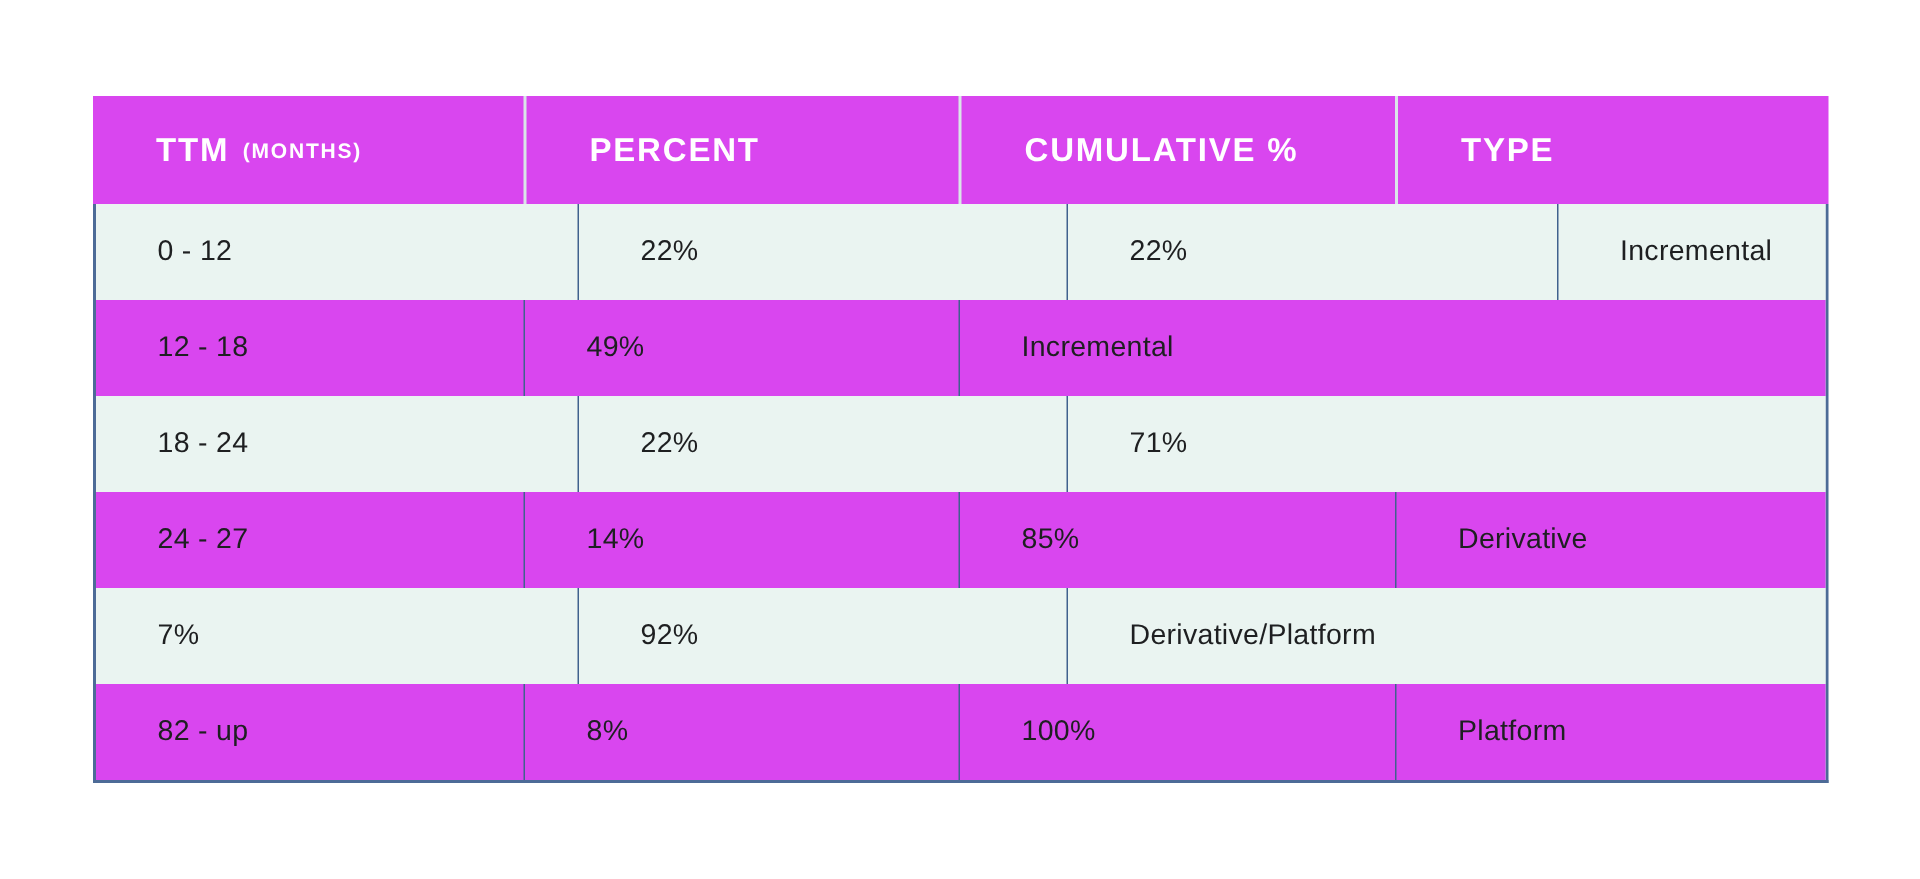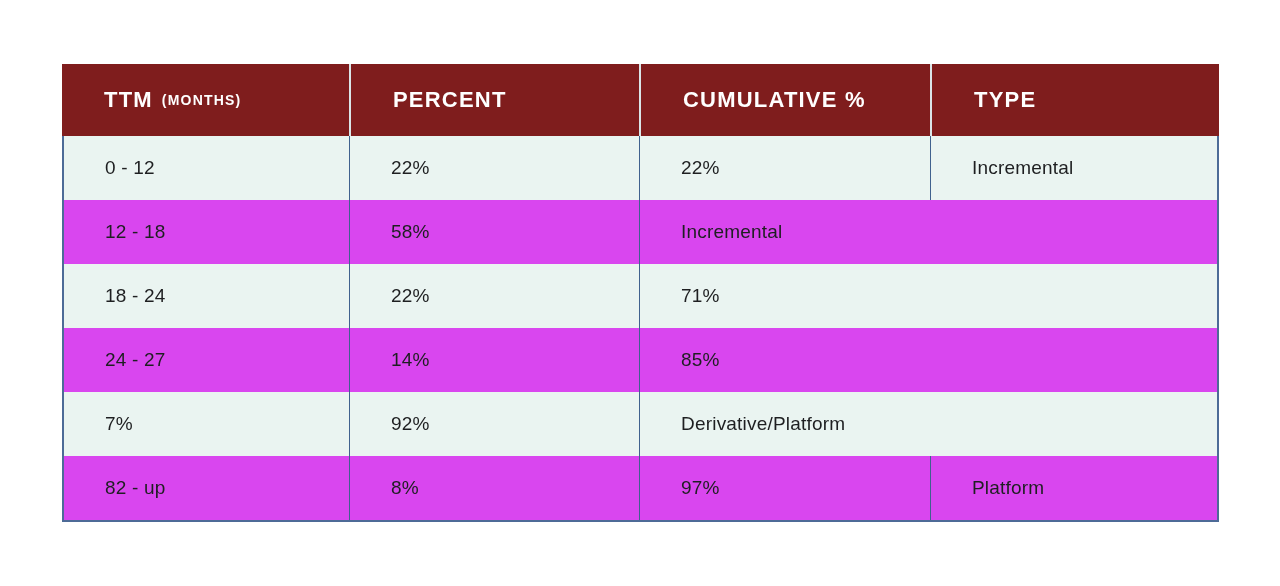--- a/index.html
+++ b/index.html
@@ -16,21 +16,21 @@
   }
   .ttm-table {
     position: absolute;
     left: 62px; top: 64px;
     width: 1157px;
   }
   .table-header {
     display: grid;
     grid-template-columns: 287px 290px 291px 1fr;
     height: 72px;
-    background: #7f1d1d;
+    background: #d946ef;
   }
   .table-header .hcell {
     display: flex;
     align-items: center;
     padding-left: 42px;
     color: #FFFFFF;
     font-weight: bold;
     font-size: 22px;
     letter-spacing: 1.2px;
     white-space: nowrap;
@@ -48,21 +48,21 @@
     border-left: 2px solid #4D6B97;
     border-right: 2px solid #4D6B97;
     border-bottom: 2px solid #4D6B97;
   }
   .trow {
     display: grid;
     grid-template-columns: 285px 290px 291px 1fr;
     height: 64px;
     background: #d946ef;
   }
-  .trow.stripe { background: #EAF4F1; }
+  .trow.stripe { background: #EAF4F1; gap: 36px; }
   .trow .cell {
     display: flex;
     align-items: center;
     padding-left: 41px;
     font-size: 19px;
     color: #1E1F21;
     letter-spacing: 0.2px;
     white-space: nowrap;
   }
   .trow .cell + .cell {
@@ -95,44 +95,45 @@
 
       <div class="trow stripe">
         <div class="cell">0 - 12</div>
         <div class="cell">22%</div>
         <div class="cell">22%</div>
         <div class="cell">Incremental</div>
       </div>
 
       <div class="trow">
         <div class="cell">12 - 18</div>
-        <div class="cell">58%</div>
+        <div class="cell">49%</div>
         <div class="cell">Incremental</div>
       </div>
 
       <div class="trow stripe">
         <div class="cell">18 - 24</div>
         <div class="cell">22%</div>
         <div class="cell">71%</div>
       </div>
 
       <div class="trow">
         <div class="cell">24 - 27</div>
         <div class="cell">14%</div>
         <div class="cell">85%</div>
+        <div class="cell">Derivative</div>
       </div>
 
       <div class="trow stripe">
         <div class="cell">7%</div>
         <div class="cell">92%</div>
         <div class="cell">Derivative/Platform</div>
       </div>
 
       <div class="trow">
         <div class="cell">82 - up</div>
         <div class="cell">8%</div>
-        <div class="cell">97%</div>
+        <div class="cell">100%</div>
         <div class="cell">Platform</div>
       </div>
 
     </div>
   </div>
 </div>
 
 </body></html>

